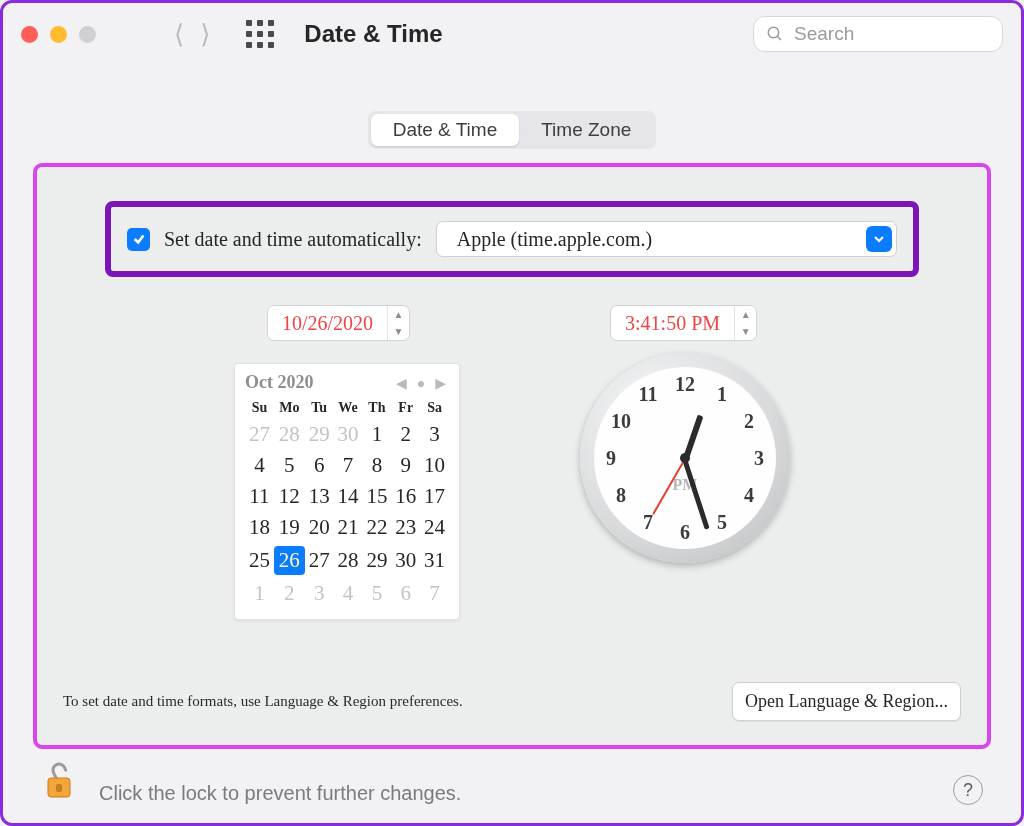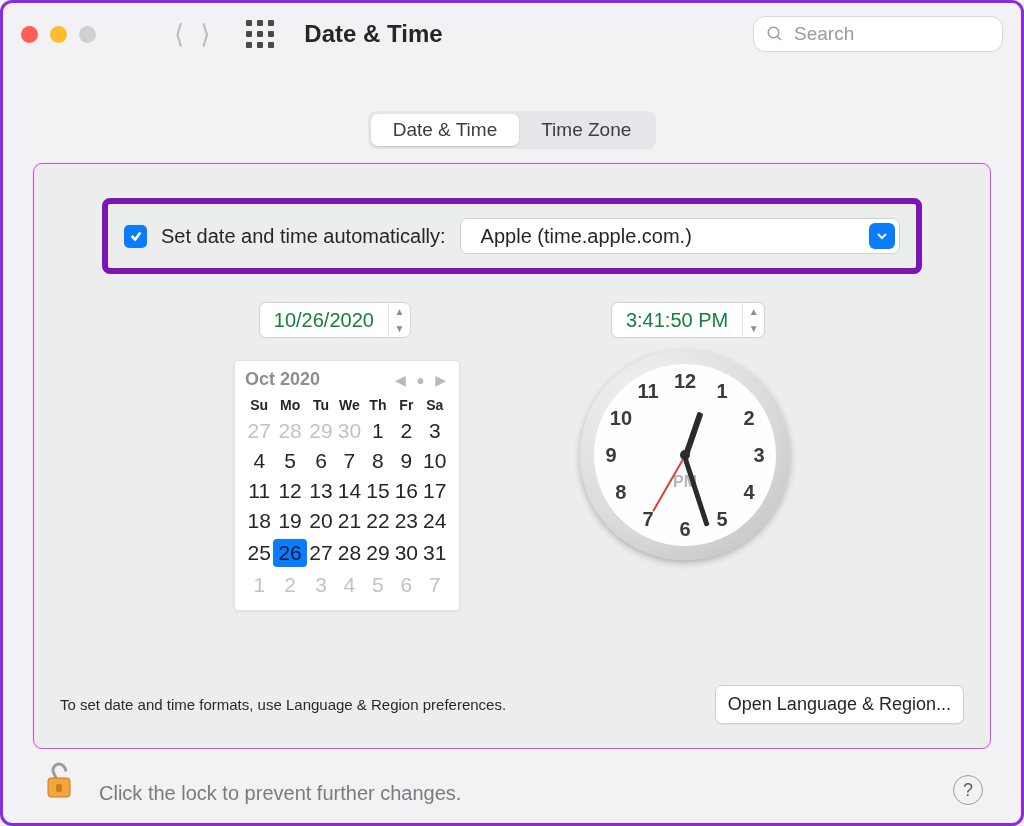--- a/index.html
+++ b/index.html
@@ -46,24 +46,25 @@
   .tabs-inner{
     background:#e6e6ea;border-radius:8px;padding:3px;display:flex;
   }
   .tab{
     padding:5px 22px;border-radius:7px;font-size:19px;color:#3d3d3f;
   }
   .tab.selected{background:#fff;box-shadow:0 1px 2px rgba(0,0,0,.15);}
   
   .panel{
     margin:14px 30px 0 30px;
-    border:1px solid #d946ef;border-radius:9px;background:#eceded;
+    border:4px solid #d946ef;border-radius:9px;background:#eceded;
     padding:18px 26px 26px 26px;
     position:relative;
     min-height:586px;
+    font-family:Liberation Serif, serif;
   }
   .highlight-box{
     border:6px solid #7c14b8;border-radius:8px;
     background:#eceded;
     padding:14px 16px;display:flex;align-items:center;gap:14px;
     margin:16px 42px 28px 42px;
   }
   .checkbox{
     width:23px;height:23px;border-radius:5px;background:#0a7cff;
     display:flex;align-items:center;justify-content:center;flex:0 0 auto;
@@ -79,41 +80,41 @@
     width:26px;height:26px;border-radius:6px;background:#0a7cff;
     display:flex;align-items:center;justify-content:center;
   }
   .combo-button svg{stroke:#fff;stroke-width:2;fill:none;width:12px;height:12px;}
   
   .row2{display:flex;gap:140px;justify-content:center;margin-top:6px;}
   .stepper{
     display:flex;align-items:center;background:#fff;border:1px solid #d2d2d6;
     border-radius:7px;height:36px;color:#9c9ca2;padding-left:14px;
   }
-  .stepper .value{font-size:20px;color:#15803d;}
+  .stepper .value{font-size:20px;color:#ef4444;}
   .stepper .spin{
     width:22px;height:34px;border-left:1px solid #e3e3e7;
     display:flex;flex-direction:column;margin-left:14px;
   }
   .stepper .spin span{flex:1;display:flex;align-items:center;justify-content:center;font-size:10px;color:#8d8d93;}
   
   .mid{display:flex;gap:120px;justify-content:center;margin-top:22px;align-items:flex-start;}
   .calendar{
     background:#fff;border:1px solid #e1e1e5;border-radius:4px;padding:8px 10px 10px 10px;
     width:226px;font-size:16px;box-shadow:0 1px 3px rgba(0,0,0,.07);
   }
   .cal-head{display:flex;align-items:center;justify-content:space-between;margin-bottom:4px;}
   .cal-month{font-weight:700;color:#8d8d93;font-size:18px;}
   .cal-nav span{color:#b8b8be;font-size:14px;margin:0 3px;}
   table.cal{border-collapse:collapse;width:100%;text-align:center;}
   .cal th{font-weight:700;font-size:14px;color:#262626;padding:3px 0;}
   .cal td{font-size:21px;color:#262626;padding:3px 0;width:29px;height:24px;}
   .cal td.muted{color:#c2c2c8;}
   .cal td.selected span{
-    background:#0a7cff;color:#0f172a;border-radius:4px;padding:2px 5px;display:inline-block;
+    background:#0a7cff;color:#fef9c3;border-radius:4px;padding:2px 5px;display:inline-block;
   }
   
   .clock-shell{width:210px;height:210px;border-radius:50%;
     background:radial-gradient(circle at 35% 30%, #f6f7f7 0%, #d8d9db 60%, #b8b9bb 100%);
     display:flex;align-items:center;justify-content:center;position:relative;
     box-shadow:0 3px 7px rgba(0,0,0,.25);margin-top:-10px;
   }
   .clock-face{width:182px;height:182px;border-radius:50%;background:#fefefe;
     position:relative;overflow:hidden;}
   .clock-num{

